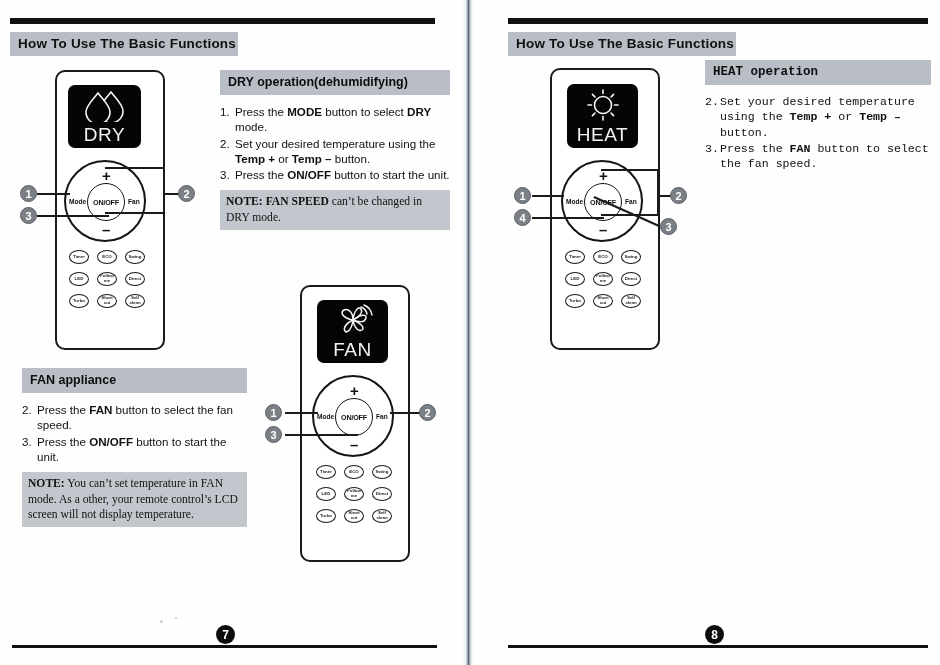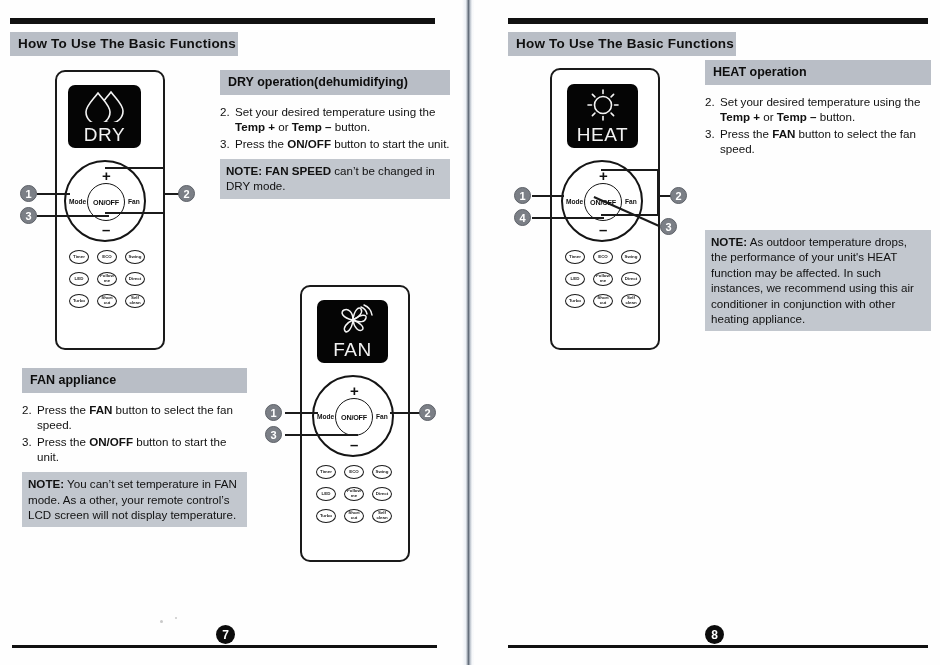--- a/index.html
+++ b/index.html
@@ -72,20 +72,21 @@
     text-indent: -15px;
     margin-bottom: 1px;
   }
   .panel-steps li .num { display: inline-block; width: 15px; text-indent: 0; }
   .note {
     background: #c2c7ce;
     font-size: 11.6px;
     line-height: 1.33;
     padding: 4px 6px 5px 6px;
     margin-top: 8px;
+    font-family: Liberation Serif, serif;
   }
   b, .b { font-weight: bold; }
 
   
   .remote { position: absolute; }
   .remote-body {
     position: absolute; inset: 0;
     border: 2.2px solid #1a1a1a;
     border-radius: 10px;
     background: #ffffff;
@@ -226,20 +227,21 @@
   <div class="lead lead-h" style="left:105px; top:212px; width:60px;"></div>
   <div class="lead lead-v" style="left:163px; top:167px; height:46px;"></div>
   <div class="lead lead-h" style="left:163px; top:193px; width:18px;"></div>
   <div class="callout" style="left:20px;  top:185px;">1</div>
   <div class="callout" style="left:178px; top:185px;">2</div>
   <div class="callout" style="left:20px;  top:207px;">3</div>
 
   <div class="panel" style="left:220px; top:70px; width:230px;">
     <div class="panel-title">DRY operation(dehumidifying)</div>
     <ul class="panel-steps">
+        <li><span class="num">1.</span><span>Press the </span><b>MODE</b><span> button to select </span><b>DRY</b><span> mode.</span></li>
         <li><span class="num">2.</span><span>Set your desired temperature using the </span><b>Temp +</b><span>  or </span><b>Temp –</b><span>  button.</span></li>
         <li><span class="num">3.</span><span>Press the </span><b>ON/OFF</b><span> button to start the unit.</span></li>
       </ul>
     <div class="note"><b>NOTE:</b><span> </span><b>FAN SPEED</b><span> can’t be changed in DRY mode.</span></div>
   </div>
 
   <div class="panel" style="left:22px; top:368px; width:225px;">
     <div class="panel-title">FAN appliance</div>
     <ul class="panel-steps">
         <li><span class="num">2.</span><span>Press the </span><b>FAN</b><span> button to select the fan speed.</span></li>
@@ -358,25 +360,24 @@
   <div class="lead lead-h" style="left:127px; top:169px; width:58px;"></div>
   <div class="lead lead-h" style="left:127px; top:214px; width:58px;"></div>
   <div class="lead lead-v" style="left:183px; top:169px; height:46px;"></div>
   <div class="lead lead-h" style="left:183px; top:195px; width:16px;"></div>
   <div class="lead lead-diag" style="left:120px; top:196px; width:72px; transform: rotate(24deg);"></div>
   <div class="callout" style="left:40px;  top:187px;">1</div>
   <div class="callout" style="left:196px; top:187px;">2</div>
   <div class="callout" style="left:186px; top:218px;">3</div>
   <div class="callout" style="left:40px;  top:209px;">4</div>
 
-  <div class="panel" style="left:231px; top:60px; width:226px;">
+  <div class="panel" style="left:231px; top:60px; width:226px;font-family:Liberation Mono, monospace;">
     <div class="panel-title">HEAT operation</div>
     <ul class="panel-steps">
         <li><span class="num">2.</span><span>Set your desired temperature using the </span><b>Temp +</b><span>  or </span><b>Temp –</b><span>  button.</span></li>
         <li><span class="num">3.</span><span>Press the </span><b>FAN</b><span> button to select the fan speed.</span></li>
       </ul>
   </div>
 
-  <div class="note" style="position:absolute; left:231px; top:222px; width:226px;"><b>NOTE:</b><span> As outdoor temperature drops, the performance of your unit's HEAT function may be affected. In such instances, we recommend using this air conditioner in conjunction with other heating appliance.</span></div>
 
   <div class="rule-bottom" style="left:34px; top:645px; width:420px;"></div>
   <div class="pagenum" style="left:231px; top:625px;">8</div>
 </div>
 
 </body></html>

